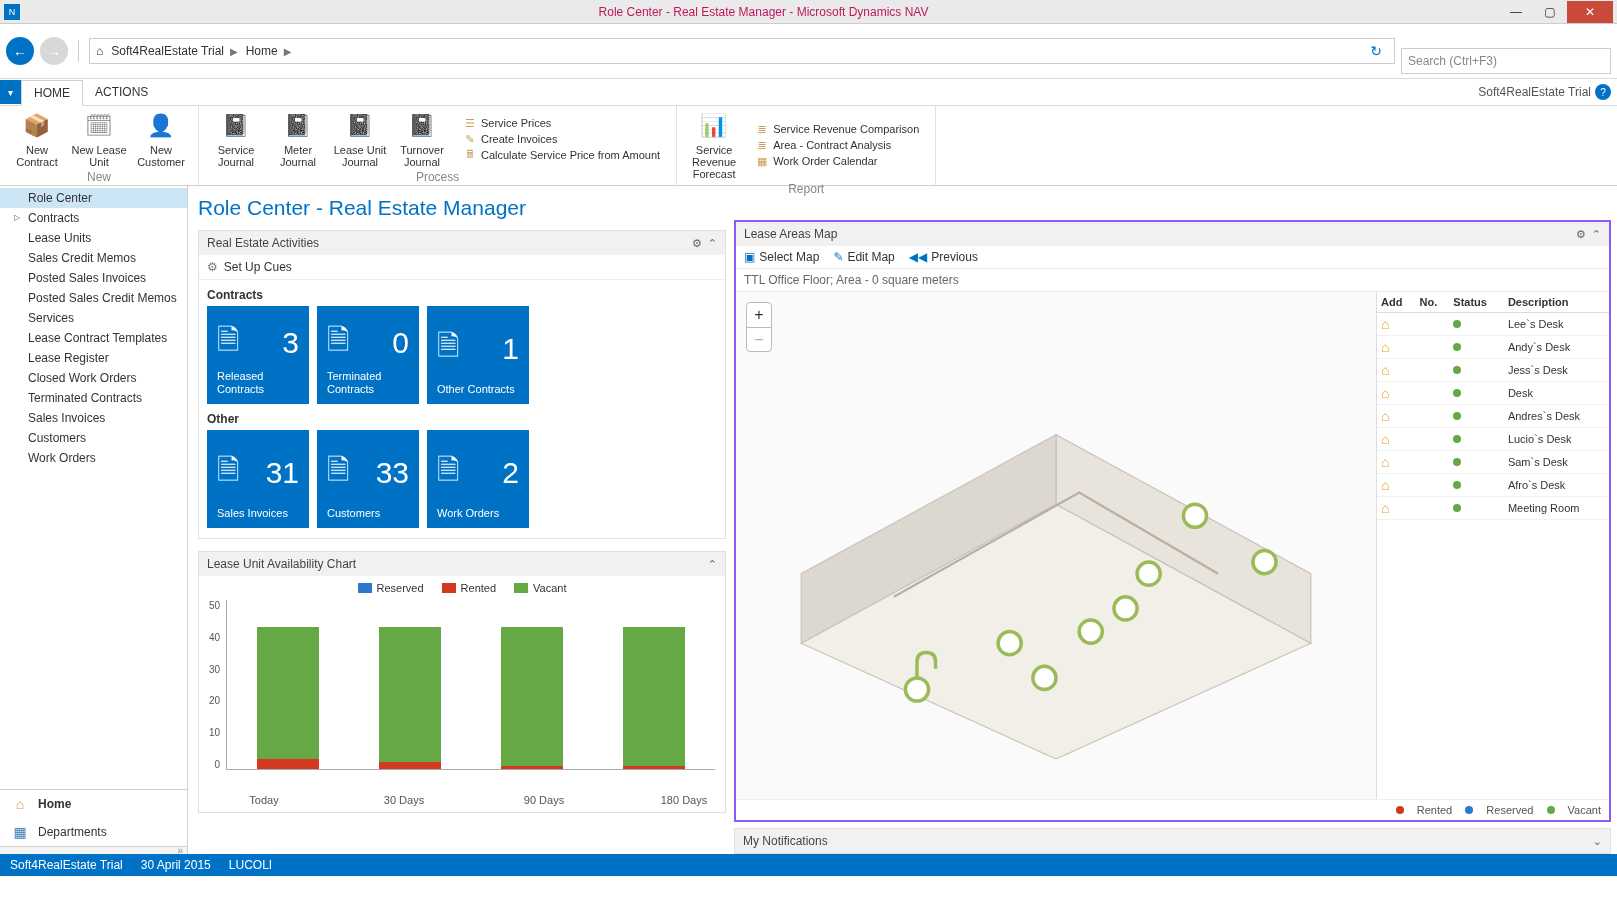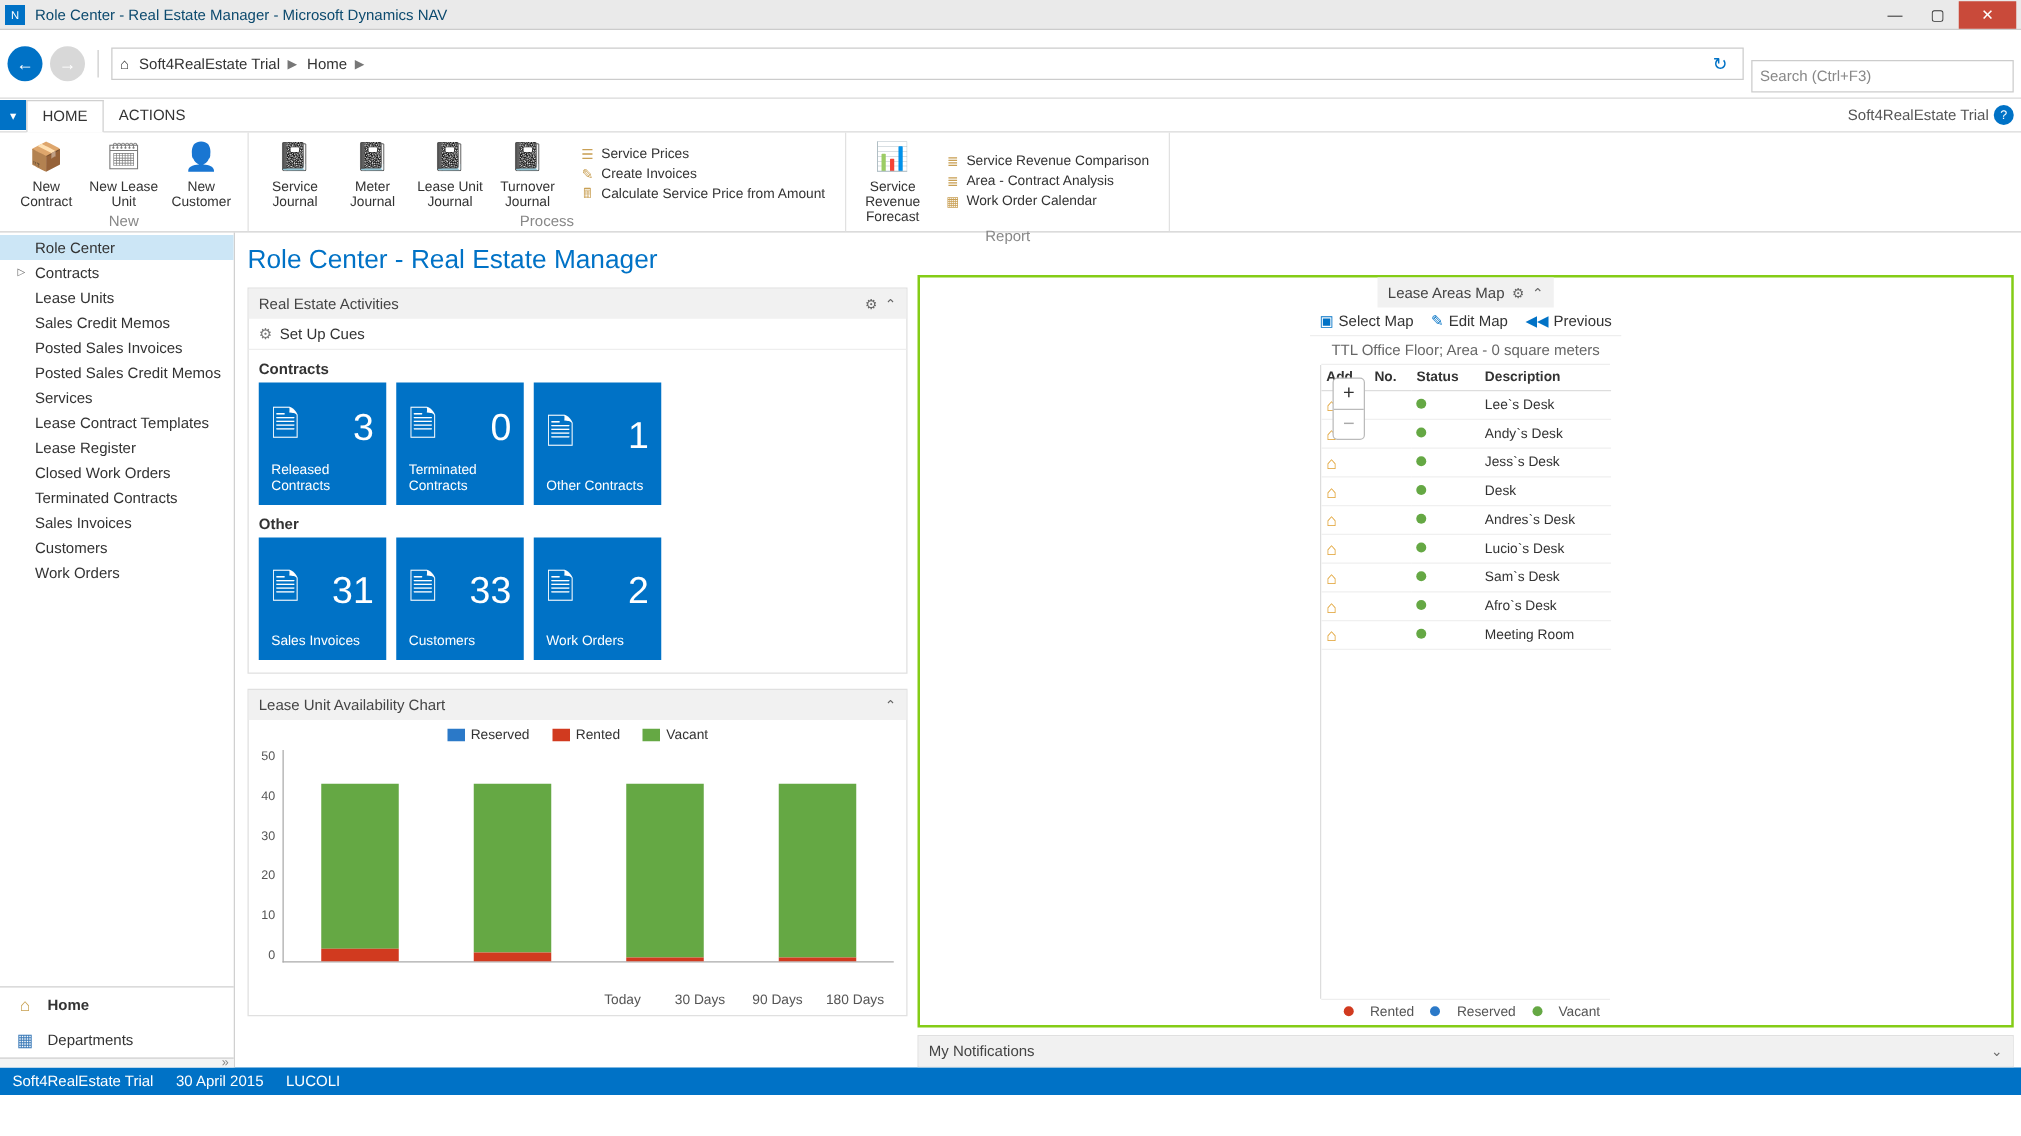--- a/index.html
+++ b/index.html
@@ -1,21 +1,21 @@
 <!DOCTYPE html>
 <html><head>
 <meta charset="utf-8">
 <style>
 * { margin: 0; padding: 0; box-sizing: border-box; font-family: "Segoe UI", Tahoma, sans-serif; }
 body { background: #fff; font-size: 12px; color: #333; overflow: hidden; }
 
 
 .titlebar { height: 24px; background: #eaeaea; border-bottom: 1px solid #ccc; display: flex; align-items: center; padding: 0 4px; }
 .titlebar .app-icon { width: 16px; height: 16px; background: #0072c6; margin-right: 8px; color:#fff; font-size:9px; display:flex; align-items:center; justify-content:center;}
-.titlebar .title-text { flex: 1; color: #0c4a6e; font-size: 12px; }
+.titlebar .title-text { flex: 1; text-align: center; color: #be185d; font-size: 12px; }
 .titlebar .win-btns { display: flex; }
 .titlebar .win-btn { width: 34px; height: 22px; display: flex; align-items: center; justify-content: center; font-size: 12px; color: #333; }
 .titlebar .win-btn.close { background: #c94a3a; color: #fff; width: 46px; }
 
 
 .navbar { display: flex; align-items: center; padding: 4px 6px; border-bottom: 1px solid #d9d9d9; gap: 6px; }
 .nav-btn { width: 28px; height: 28px; border-radius: 50%; display: flex; align-items: center; justify-content: center; font-size: 14px; color: #fff; }
 .nav-back { background: #0072c6; }
 .nav-fwd { background: #d8d8d8; }
 .nav-sep { width: 1px; height: 22px; background: #ccc; margin: 0 4px; }
@@ -82,23 +82,23 @@
 .chart-body { padding: 6px 10px; }
 .legend { display: flex; justify-content: center; gap: 18px; font-size: 11px; margin-bottom: 6px;}
 .legend span { display: flex; align-items: center; gap: 5px; }
 .sw { width: 14px; height: 10px; }
 
 .chart { display: flex; height: 190px; }
 .y-axis { display: flex; flex-direction: column; justify-content: space-between; padding-right: 6px; font-size: 10px; color:#555; text-align:right; height: 170px;}
 .plot { flex: 1; border-left: 1px solid #aaa; border-bottom: 1px solid #aaa; display: flex; align-items: flex-end; justify-content: space-around; height: 170px; position:relative; }
 .barcol { width: 62px; display:flex; flex-direction:column; justify-content:flex-end; height:100%;}
 .seg { width: 100%; }
-.x-axis { display: flex; justify-content: flex-end; font-size: 11px; color: #555; padding-top: 4px; padding-left:24px;}
-
-.map-panel { border: 2px solid #84cc16; flex: 1; display: flex; flex-direction: column; align-items: center; }
+.x-axis { display: flex; justify-content: space-between; font-size: 11px; color: #555; padding-top: 4px; padding-left:24px;}
+
+.map-panel { border: 2px solid #8b5cf6; flex: 1; display: flex; flex-direction: column; }
 .map-toolbar { display: flex; gap: 14px; padding: 4px 8px; border-bottom: 1px solid #eee; font-size: 12px; }
 .map-toolbar .mt-item { display:flex; align-items:center; gap:4px; cursor:pointer;}
 .map-toolbar .mic { color:#0072c6; font-size:12px;}
 .map-info { padding: 4px 8px; color: #666; font-size: 12px; border-bottom: 1px solid #eee; }
 .map-body { flex: 1; display: flex; }
 .map-canvas { flex: 1; position: relative; background: #fafafa; min-height: 420px;}
 .zoom-ctrl { position: absolute; top: 10px; left: 10px; border: 1px solid #bbb; border-radius: 4px; background: #fff; }
 .zoom-ctrl div { width: 24px; height: 24px; display: flex; align-items: center; justify-content: center; font-size: 16px; cursor: pointer; }
 .zoom-ctrl div + div { border-top: 1px solid #bbb; color:#aaa; }
 .floorplan { position:absolute; left:10px; right:10px; top:50px; bottom:40px; }

